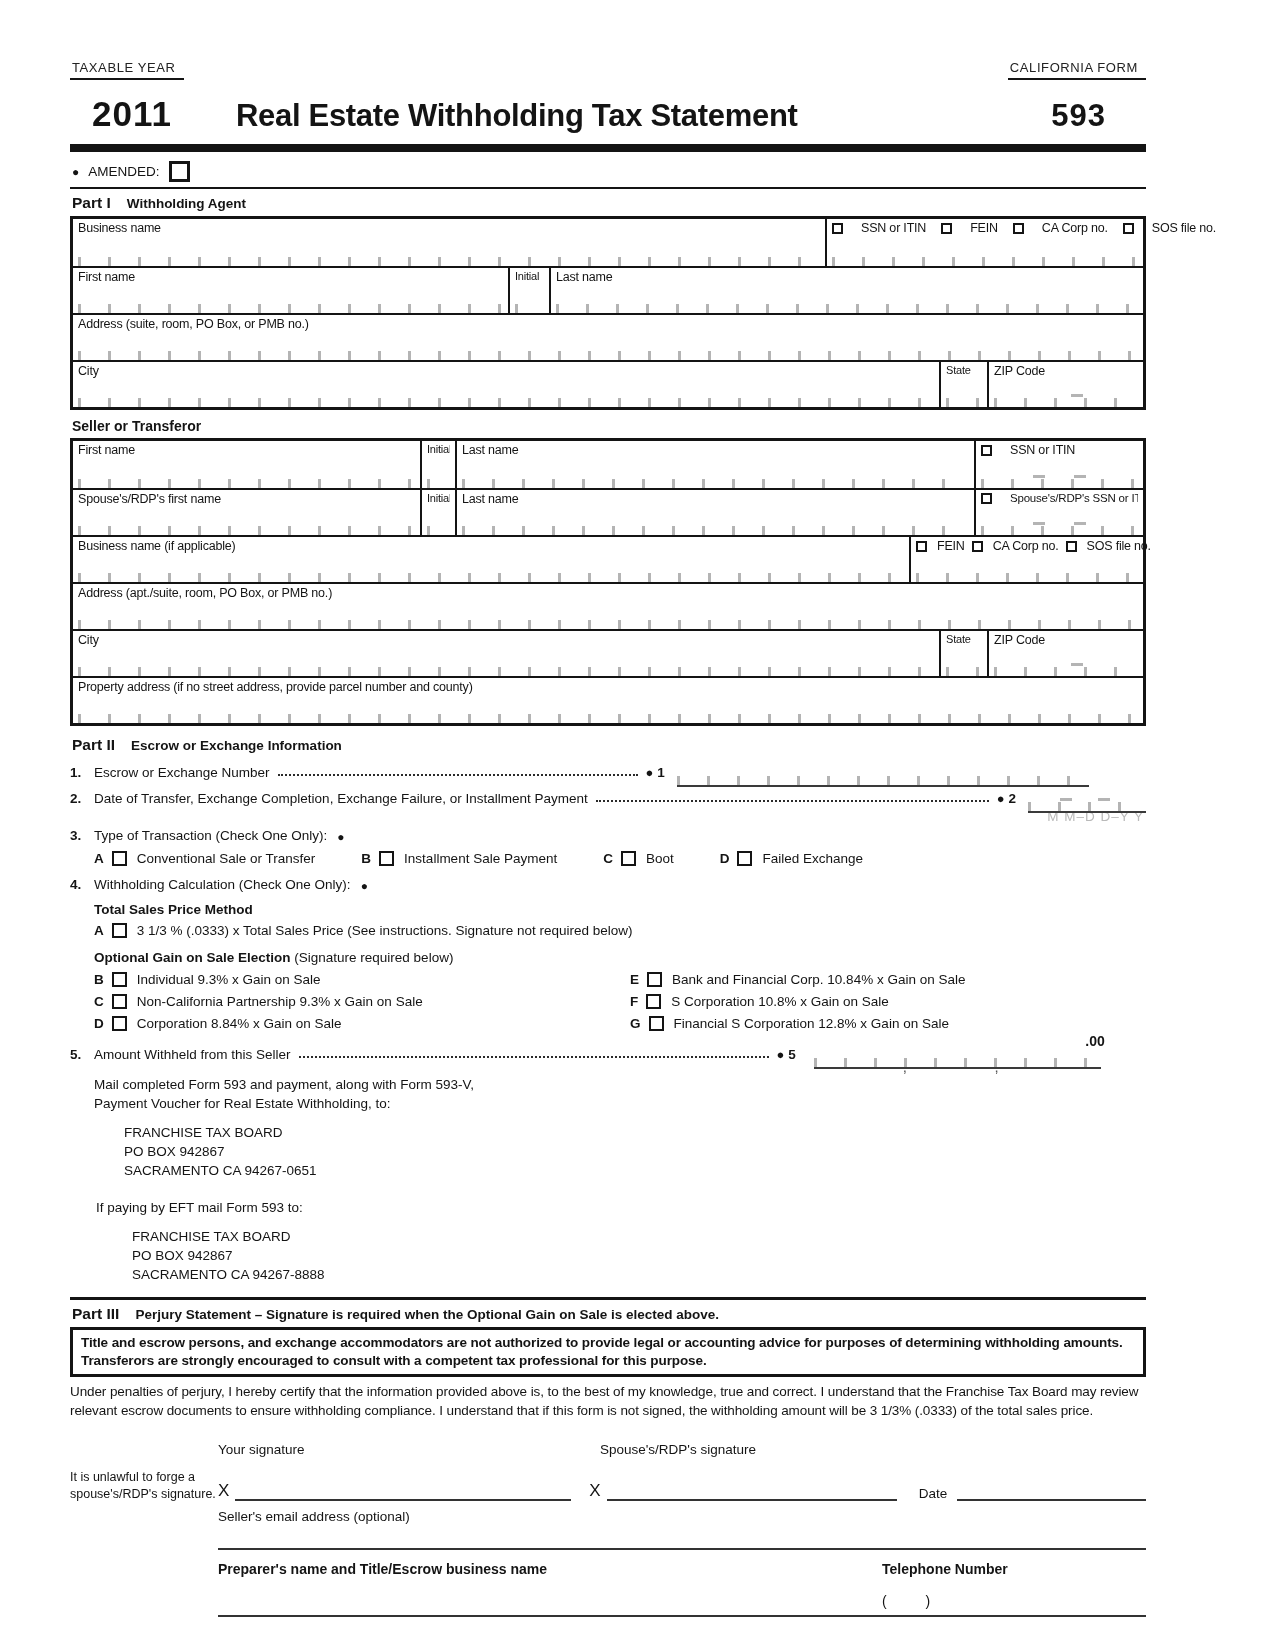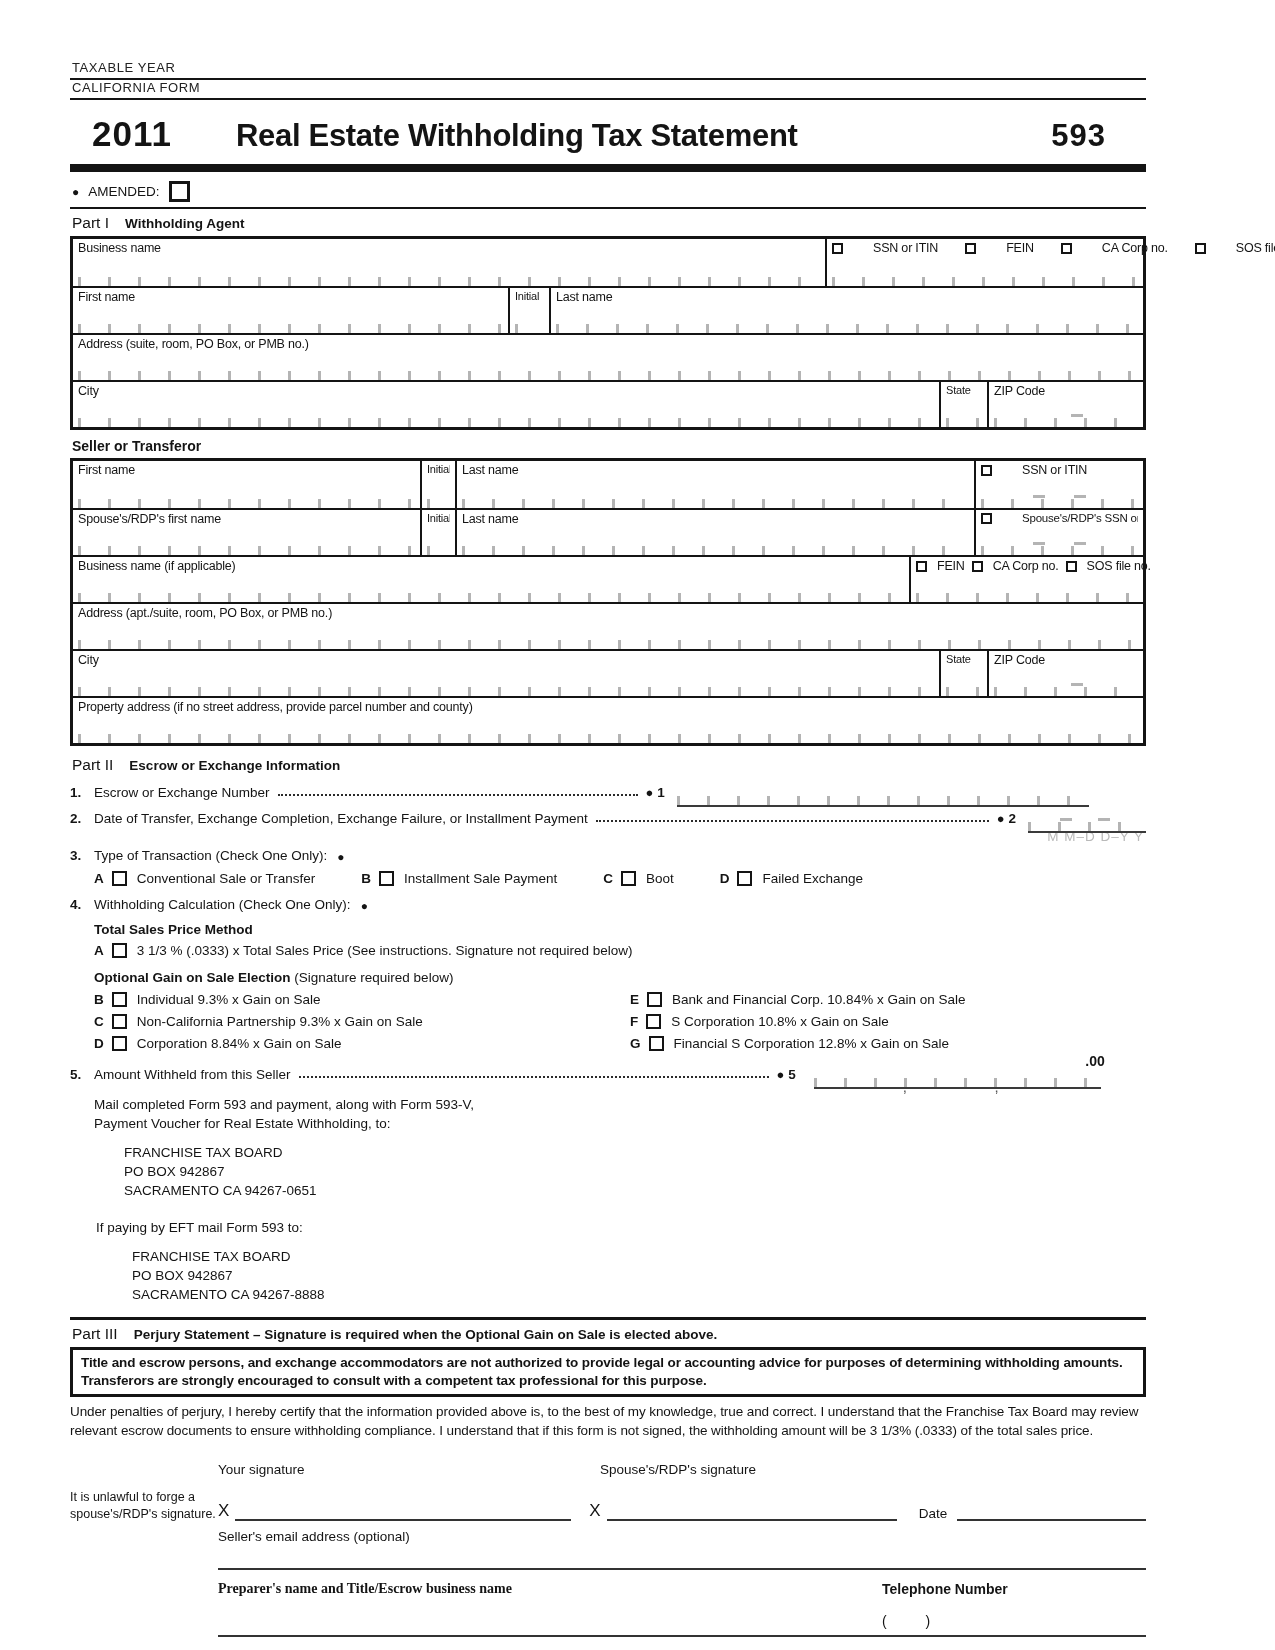--- a/index.html
+++ b/index.html
@@ -1,53 +1,53 @@
 <!DOCTYPE html>
 <html><head>
 <meta charset="utf-8">
 <style>
   * { box-sizing: border-box; margin:0; padding:0; }
   html,body { width:1275px; height:1650px; background:#fff; }
   body { font-family:"Liberation Sans", sans-serif; color:#141414; overflow:hidden; }
   .page { width:1076px; margin-left:70px; padding-top:60px; position:relative; }
 
   
-  .hdr-top { display:flex; justify-content:space-between; font-size:13px; letter-spacing:.6px; color:#222;flex-direction:column; }
+  .hdr-top { display:flex; justify-content:space-between; font-size:13px; letter-spacing:.6px; color:#222; }
   .hdr-top span { border-bottom:2px solid #141414; padding:0 8px 3px 2px; }
   .hdr-main { display:flex; align-items:baseline; margin-top:14px; }
   .year { font-size:35px; font-weight:bold; margin-left:22px; letter-spacing:1px; }
   .doc-title { font-size:31px; font-weight:bold; margin-left:64px; letter-spacing:-.3px; }
   .formnum { font-size:31px; font-weight:bold; margin-left:auto; margin-right:40px; letter-spacing:1px; }
   .thickbar { height:8px; background:#141414; margin-top:10px; }
 
   .amended-row { display:flex; align-items:center; gap:9px; margin:9px 0 5px 2px; font-size:13.5px; }
   .bullet { font-size:12px; line-height:1; }
   .cb { display:inline-block; border:2px solid #141414; background:#fff; }
   .cb.big { width:21px; height:21px; border-width:3px; }
   .cb.mid { width:15px; height:15px; }
   .cb.sm  { width:11px; height:11px; }
   .thinline { border-top:2px solid #141414; }
 
   .part-h { display:flex; align-items:baseline; gap:16px; margin:5px 0 4px 2px; }
-  .part-h .pn { font-size:15.5px; font-weight:normal; }
+  .part-h .pn { font-size:15.5px; font-weight:bold; }
   .part-h .pt { font-size:13.5px; font-weight:bold; }
 
   
   .tbl { border:3px solid #141414; }
   .trow { display:flex; height:47px; border-top:2px solid #141414; }
   .trow:first-child { border-top:none; }
   .cell { display:flex; flex-direction:column; justify-content:space-between; padding:2px 5px 0 5px; border-left:2px solid #141414; min-width:0; }
   .cell:first-child { border-left:none; }
   .cell .lbl { font-size:12.5px; letter-spacing:-.2px; white-space:nowrap; overflow:hidden; }
   .cell .lbl.tiny { font-size:11px; }
   .comb { height:9px; background-image:repeating-linear-gradient(to right,#b4b4b4 0 3px,transparent 3px 30px); background-position:left bottom; position:relative; }
   .comb.dash2::after, .comb.dash1::after { content:""; position:absolute; top:-4px; left:0; right:0; height:3px;
      background:linear-gradient(#b4b4b4,#b4b4b4) 36% 0/12px 3px no-repeat, linear-gradient(#b4b4b4,#b4b4b4) 64% 0/12px 3px no-repeat; }
   .comb.dash1::after { background:linear-gradient(#b4b4b4,#b4b4b4) 58% 0/12px 3px no-repeat; }
-  .idline { display:flex; gap:27px; font-size:12.5px; white-space:nowrap; align-items:center; letter-spacing:-.2px; }
+  .idline { display:flex; gap:15px; font-size:12.5px; white-space:nowrap; align-items:center; letter-spacing:-.2px; }
   .idline .cb { flex:none; margin-right:3px; }
   .sec-h { font-size:14px; font-weight:bold; margin:8px 0 4px 2px; }
 
   
   .p2 { font-size:13.5px; }
   .ln { display:flex; align-items:flex-end; margin-top:11px; }
   .ln .no { font-weight:bold; width:24px; flex:none; }
   .ln .lt { white-space:nowrap; }
   .dots { flex:1; border-bottom:2px dotted #2a2a2a; margin:0 8px 4px 8px; min-width:20px; }
   .mark { white-space:nowrap; font-weight:bold; margin-bottom:0; }
@@ -88,21 +88,21 @@
   .sig-labels .sl1 { width:382px; flex:none; }
   .sigrow { display:flex; align-items:flex-end; margin-top:24px; font-size:13.5px; }
   .xmark { font-size:17px; margin-right:6px; }
   .sline { border-bottom:2px solid #333; height:14px; }
   .sl-a { width:336px; margin-right:18px; }
   .sl-b { width:290px; margin-right:22px; }
   .sl-date { flex:1; margin-left:10px; }
   .email-lbl { font-size:13.5px; margin-top:8px; }
   .longline { border-bottom:2px solid #333; height:26px; }
   .prep-row { display:flex; margin-top:11px; font-size:14px; font-weight:bold; }
-  .prep-row .pl { flex:1;font-family:Liberation Serif, serif; }
+  .prep-row .pl { flex:1; }
   .prep-row .tel { width:264px; flex:none; }
   .parens { font-size:14px; margin-top:16px; margin-left:664px; white-space:pre; }
   .prepline { border-bottom:2px solid #333; height:8px; }
 
   
   .footer { display:flex; align-items:flex-start; margin-top:46px; }
   .f-left { width:350px; flex:none; border-top:2px solid #141414; padding-top:8px; font-size:13.5px; font-weight:bold; }
   .cmark { height:46px; width:76px; flex:none; margin-top:4px; }
   .cmark.l { border-top:9px solid #141414; border-right:9px solid #141414; margin-left:36px; }
   .cmark.r { border-top:9px solid #141414; border-left:9px solid #141414; }

